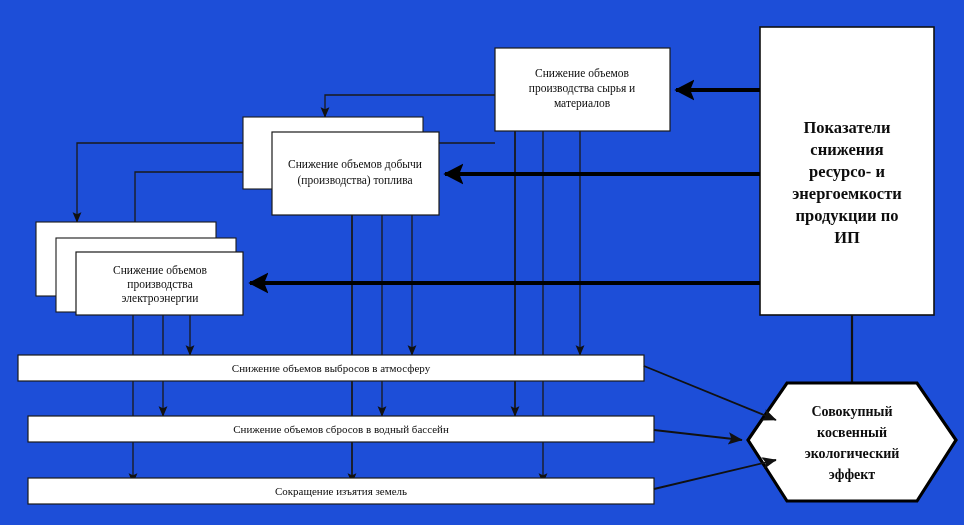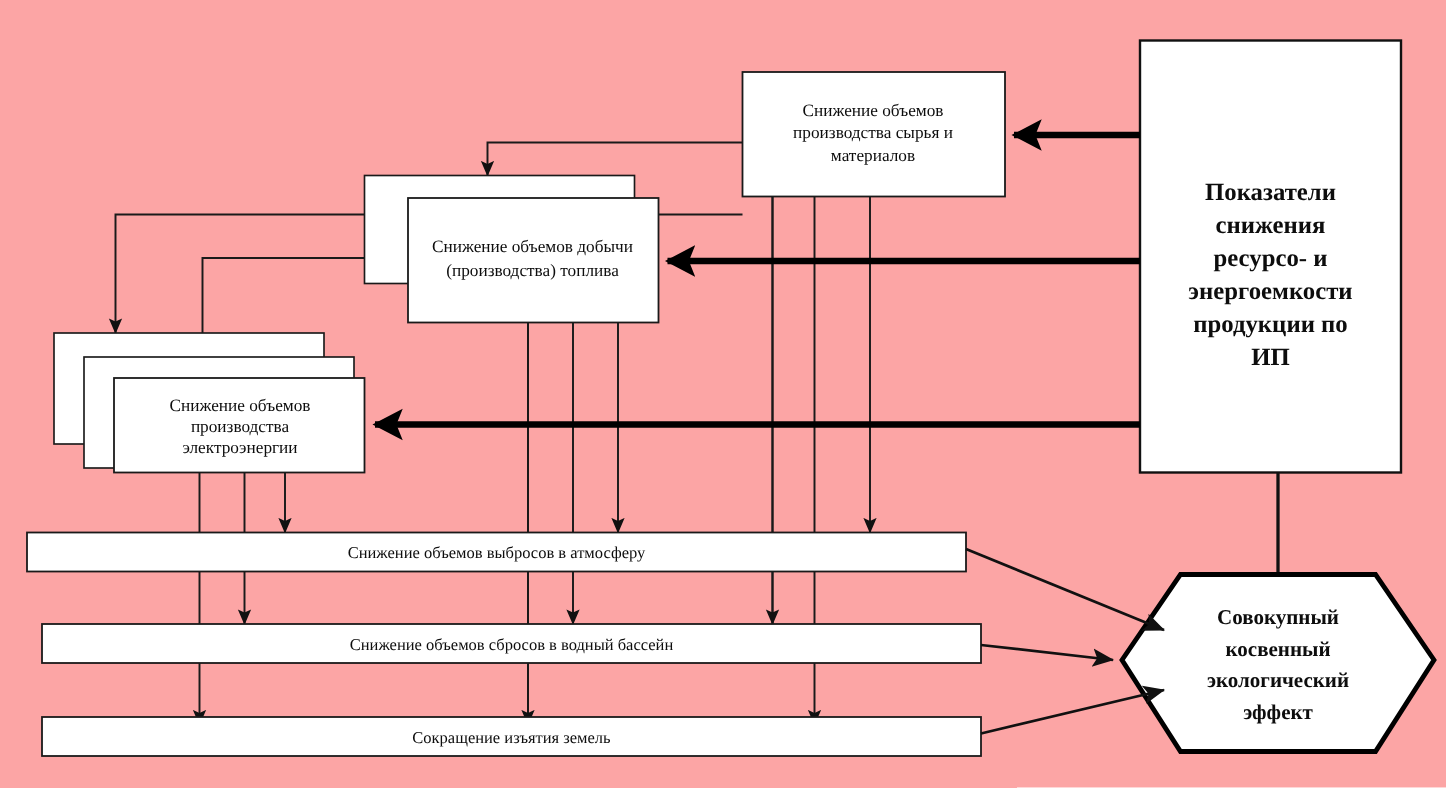--- a/index.html
+++ b/index.html
@@ -10,21 +10,21 @@
   body {
     font-family: "Liberation Serif", serif;
     width: 964px;
     height: 525px;
     overflow: hidden;
   }
   #diagram-root {
     position: relative;
     width: 964px;
     height: 525px;
-    background: #fca5a5;
+    background: #1d4ed8;
   }
   svg#diagram-svg {
     position: absolute;
     left: 0;
     top: 0;
     width: 964px;
     height: 525px;
   }
   .box-fill {
     fill: #ffffff;

